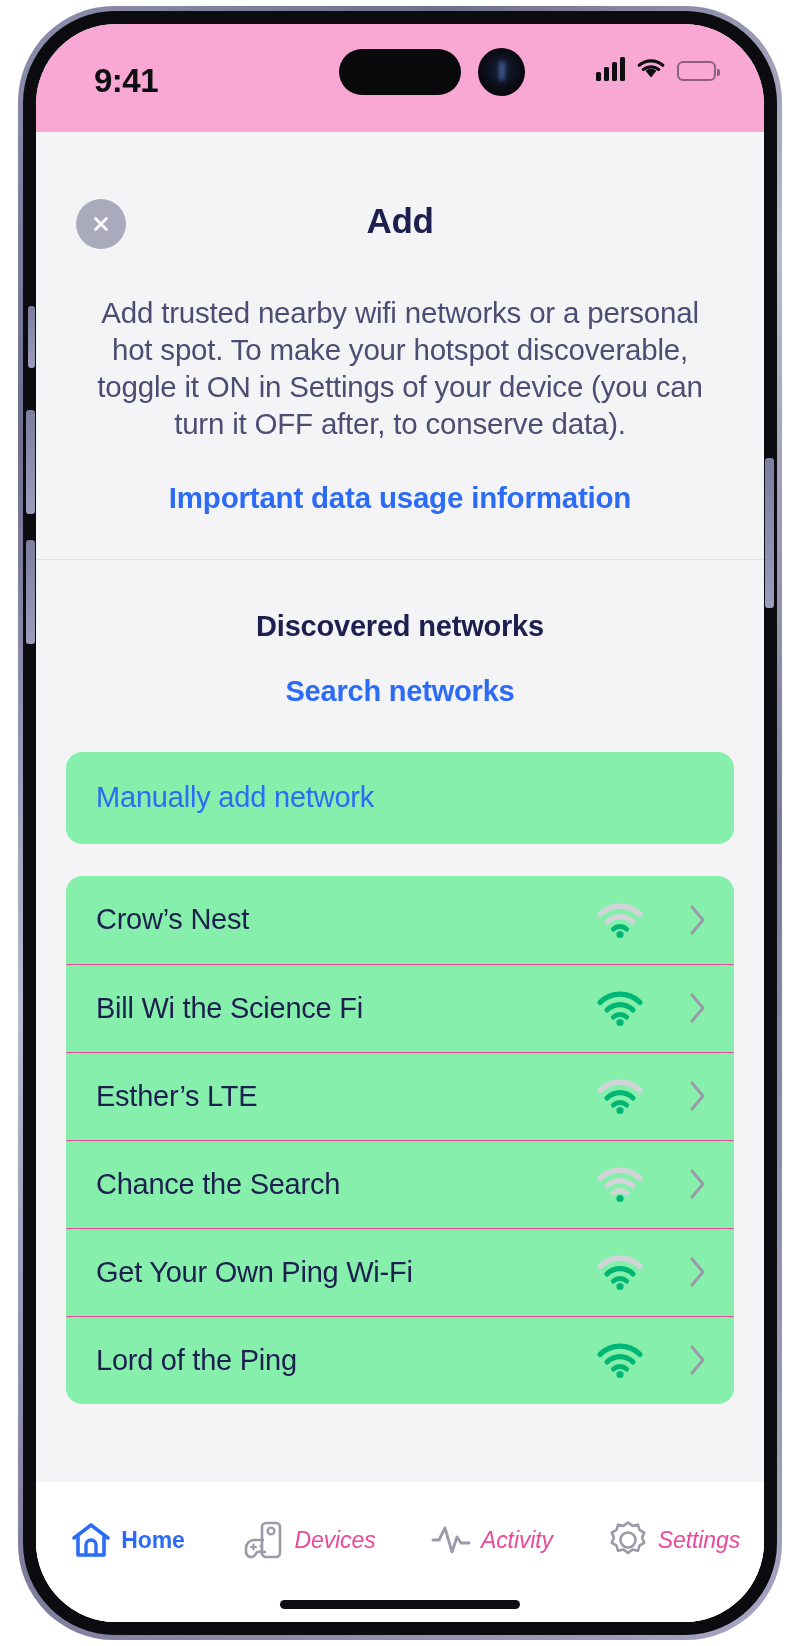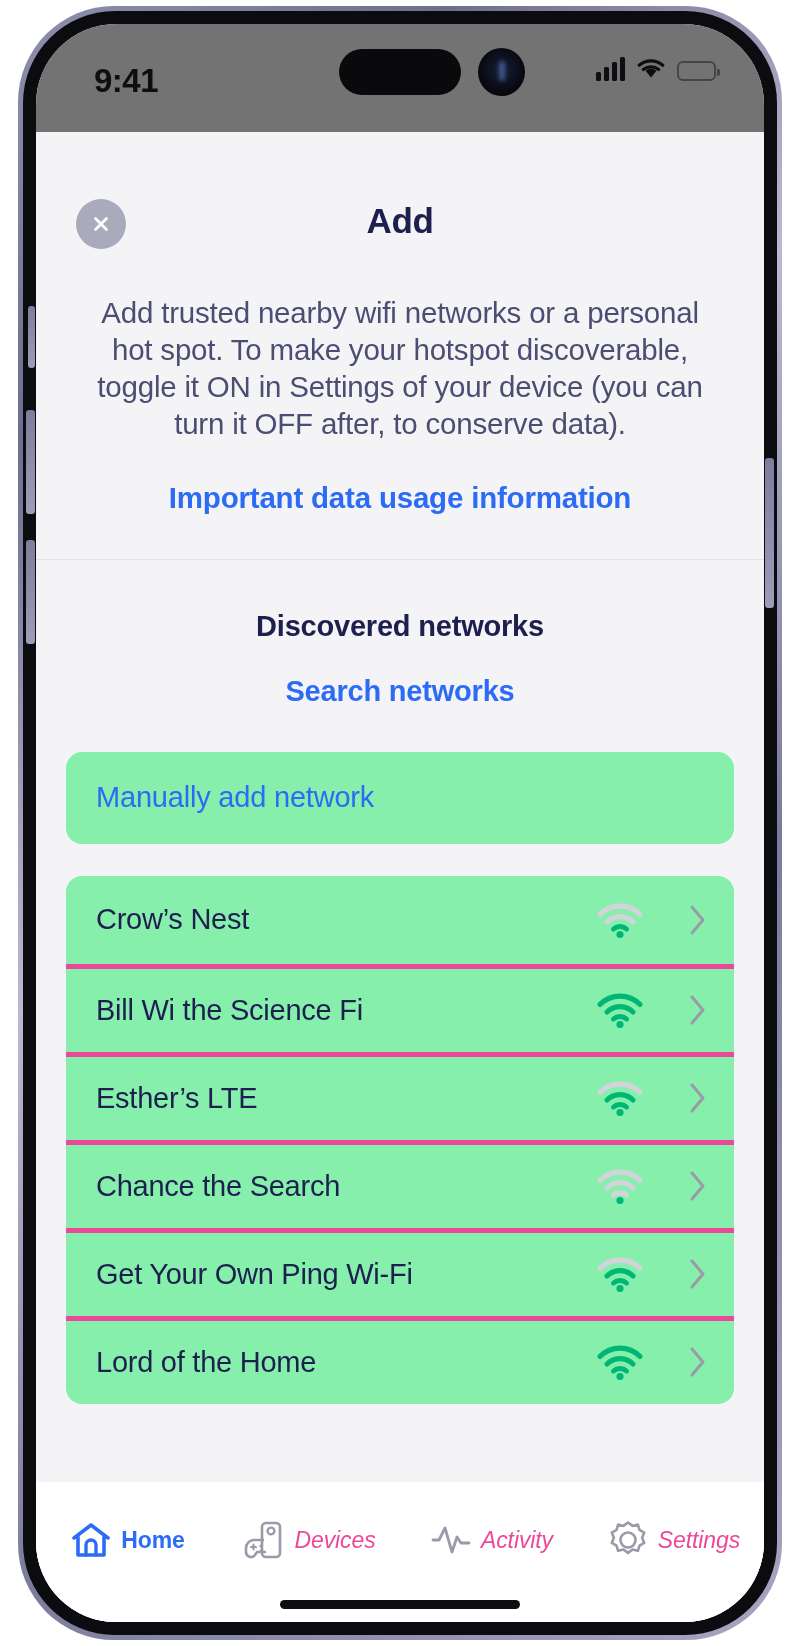--- a/index.html
+++ b/index.html
@@ -36,21 +36,21 @@
   .side-btn { position:absolute; background:linear-gradient(180deg,#7d7d9d,#9c9cbb); border-radius:3px; }
   #btn-silent { left:10px;  top:300px; width:7px; height:62px; }
   #btn-volup  { left:8px;   top:404px; width:9px; height:104px; }
   #btn-voldn  { left:8px;   top:534px; width:9px; height:104px; }
   #btn-power  { right:8px;  top:452px; width:9px; height:150px; }
 
   
   #status-bar {
     position:relative;
     height:108px;
-    background:#737373;
+    background:#f9a8d4;
     display:flex; align-items:center;
   }
   #status-time {
     position:absolute; left:58px; top:38px;
     font-size:33px; font-weight:600; color:#0e0e12;
     letter-spacing:-0.5px;
   }
   #dynamic-island {
     position:absolute; left:50%; transform:translateX(-50%);
     top:25px; width:122px; height:46px;
@@ -161,21 +161,21 @@
 
   #networks-card { margin-top:32px; }
   .network-row {
     position:relative;
     height:88px;
     display:flex; align-items:center;
     padding:0 26px 0 30px;
     cursor:pointer;
     gap:18px;
   }
-  .network-row + .network-row { border-top:5px solid #ec4899; }
+  .network-row + .network-row { border-top:1px solid #ec4899; }
   .network-name {
     flex:1;
     font-size:29px; color:#1d1f4e; letter-spacing:-0.25px;
   }
   .wifi-icon { width:48px; height:38px; margin-right:26px; flex:none; }
   .chevron { width:20px; height:34px; flex:none; }
 
   
   #tab-bar {
     position:absolute; left:0; right:0; bottom:0;
@@ -319,21 +319,21 @@
                 <path d="M4 13.5 a28 28 0 0 1 40 0" stroke="#d3d3da" stroke-width="5.2" fill="none" stroke-linecap="round"></path>
                 <path d="M11 21 a18.5 18.5 0 0 1 26 0" stroke="#00b674" stroke-width="5.2" fill="none" stroke-linecap="round"></path>
                 <path d="M17.5 28 a9.8 9.8 0 0 1 13 0" stroke="#00b674" stroke-width="5" fill="none" stroke-linecap="round"></path>
                 <circle cx="24" cy="33.5" r="3.6" fill="#00b674"></circle>
               </svg>
               <svg class="chevron" viewBox="0 0 20 34">
                 <path d="M4 4 L15 17 L4 30" stroke="#9a9aa8" stroke-width="3" fill="none" stroke-linecap="round" stroke-linejoin="round"></path>
               </svg>
             </div>
             <div class="network-row">
-              <span class="network-name">Lord of the Home</span>
+              <span class="network-name">Lord of the Ping</span>
               <svg class="wifi-icon" viewBox="0 0 48 38">
                 <path d="M4 13.5 a28 28 0 0 1 40 0" stroke="#00b674" stroke-width="5.2" fill="none" stroke-linecap="round"></path>
                 <path d="M11 21 a18.5 18.5 0 0 1 26 0" stroke="#00b674" stroke-width="5.2" fill="none" stroke-linecap="round"></path>
                 <path d="M17.5 28 a9.8 9.8 0 0 1 13 0" stroke="#00b674" stroke-width="5" fill="none" stroke-linecap="round"></path>
                 <circle cx="24" cy="33.5" r="3.6" fill="#00b674"></circle>
               </svg>
               <svg class="chevron" viewBox="0 0 20 34">
                 <path d="M4 4 L15 17 L4 30" stroke="#9a9aa8" stroke-width="3" fill="none" stroke-linecap="round" stroke-linejoin="round"></path>
               </svg>
             </div>

